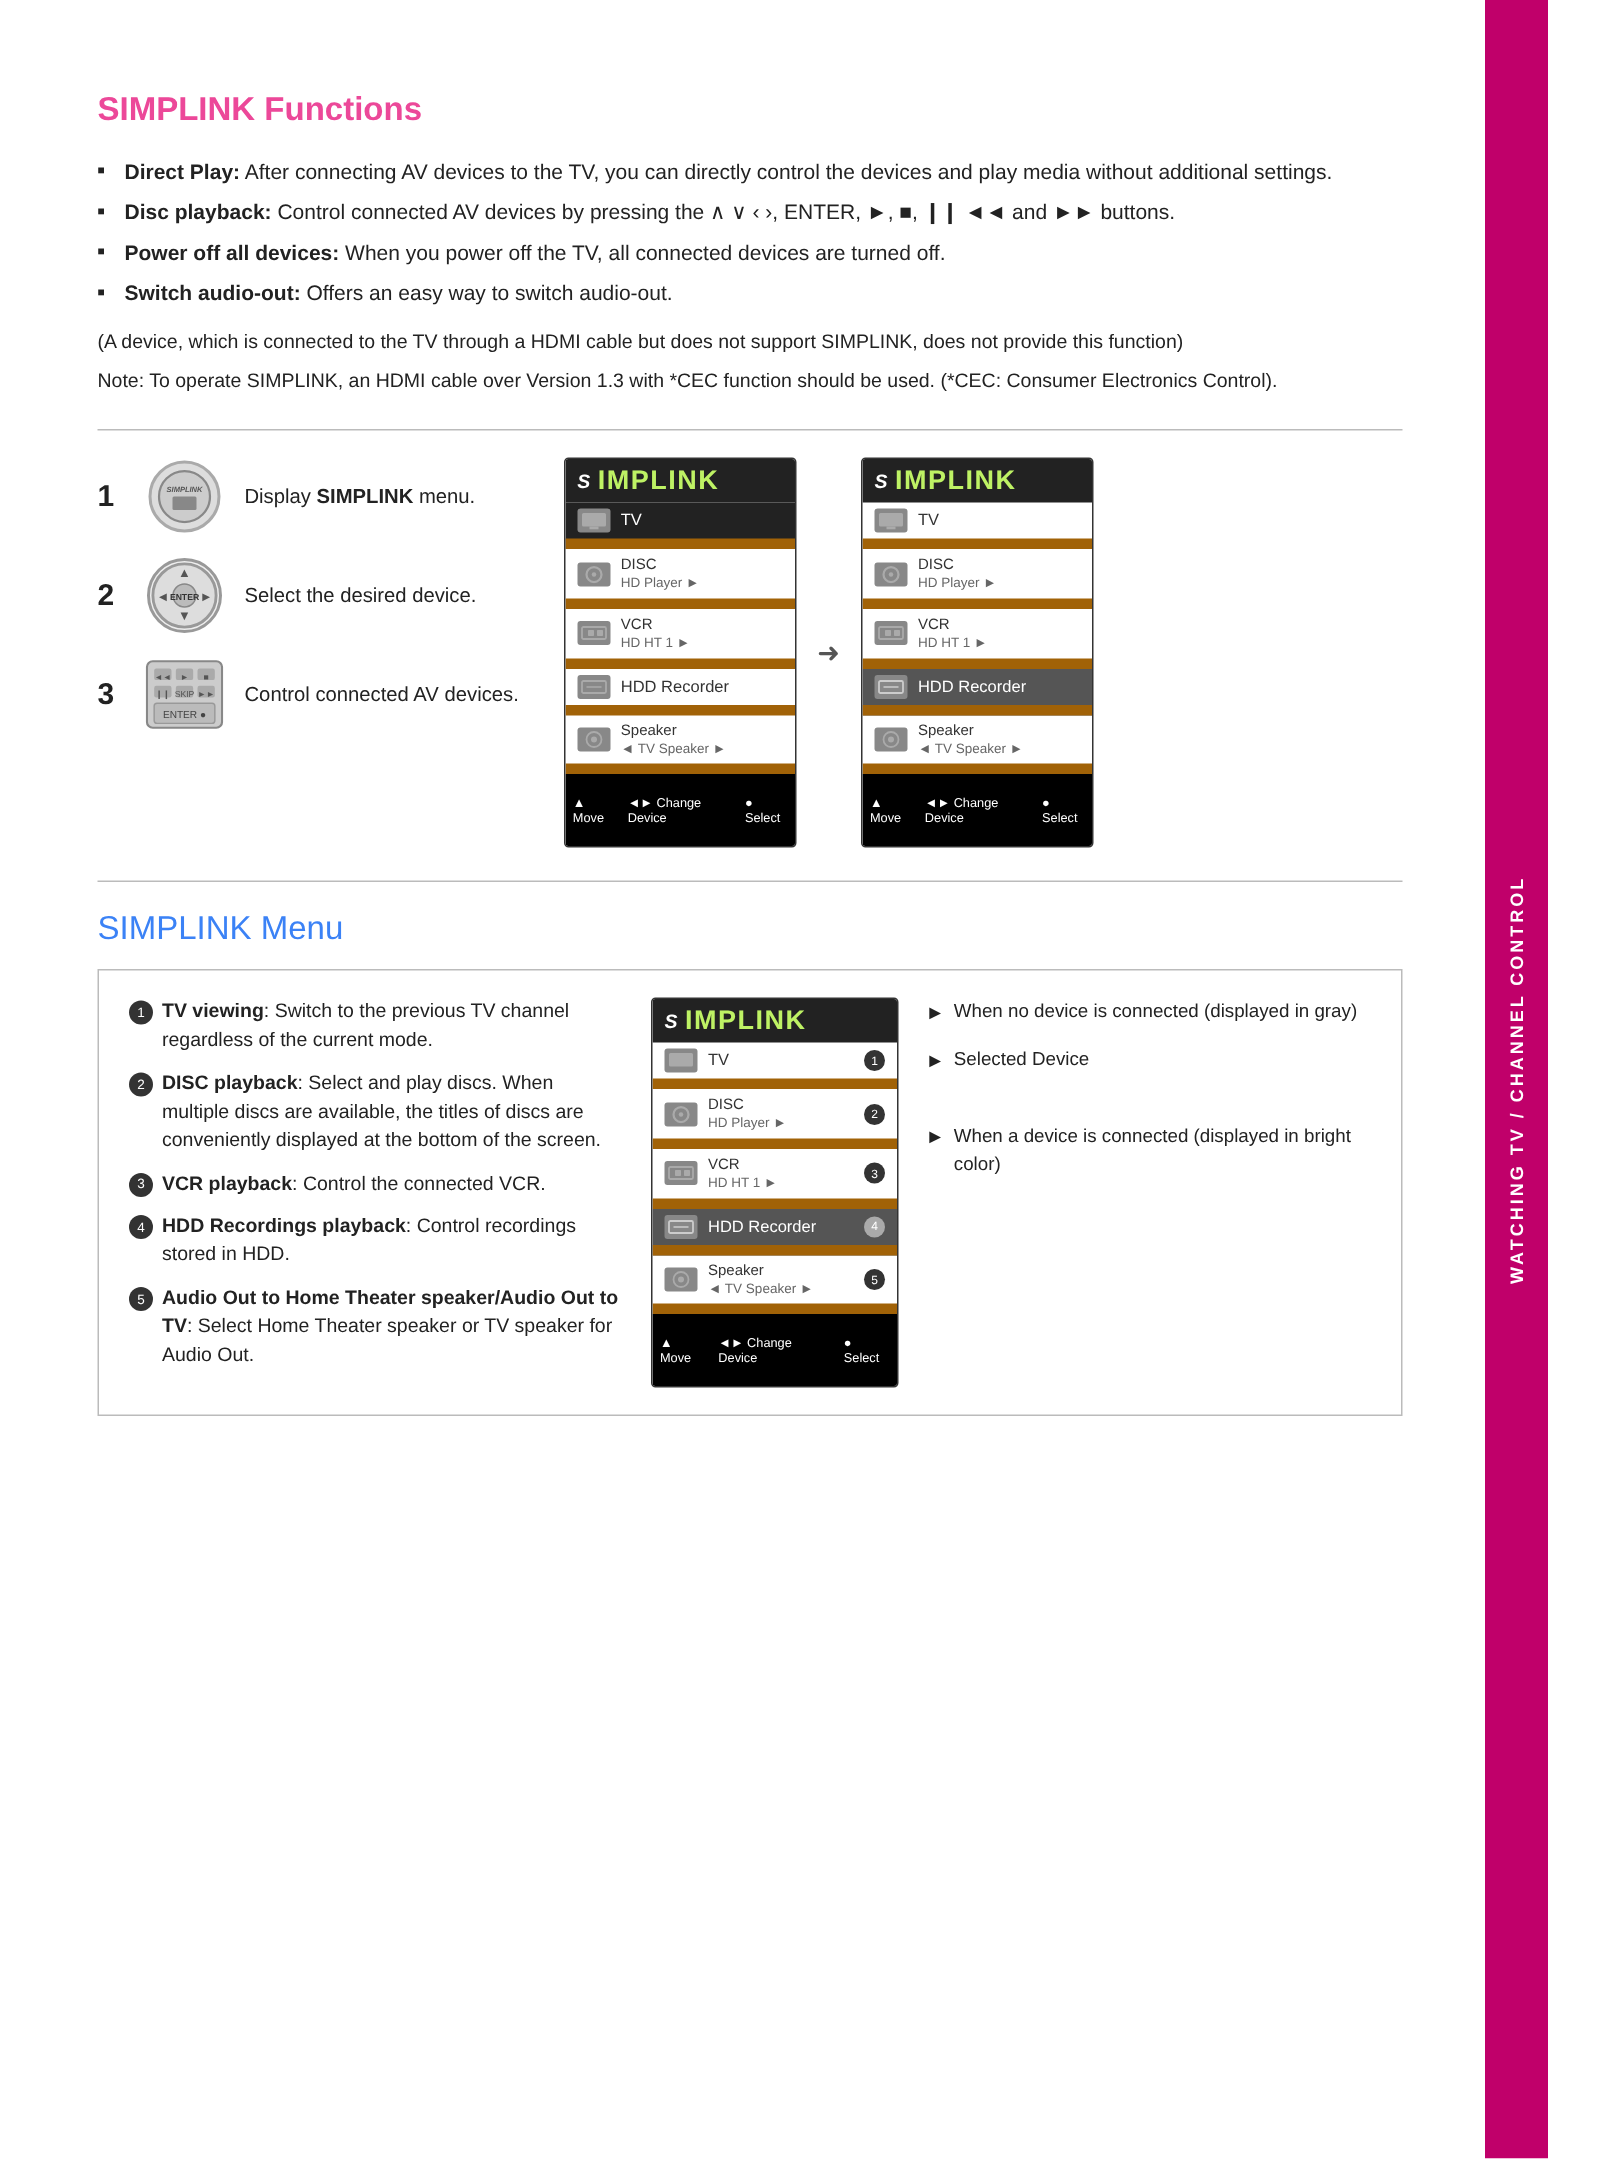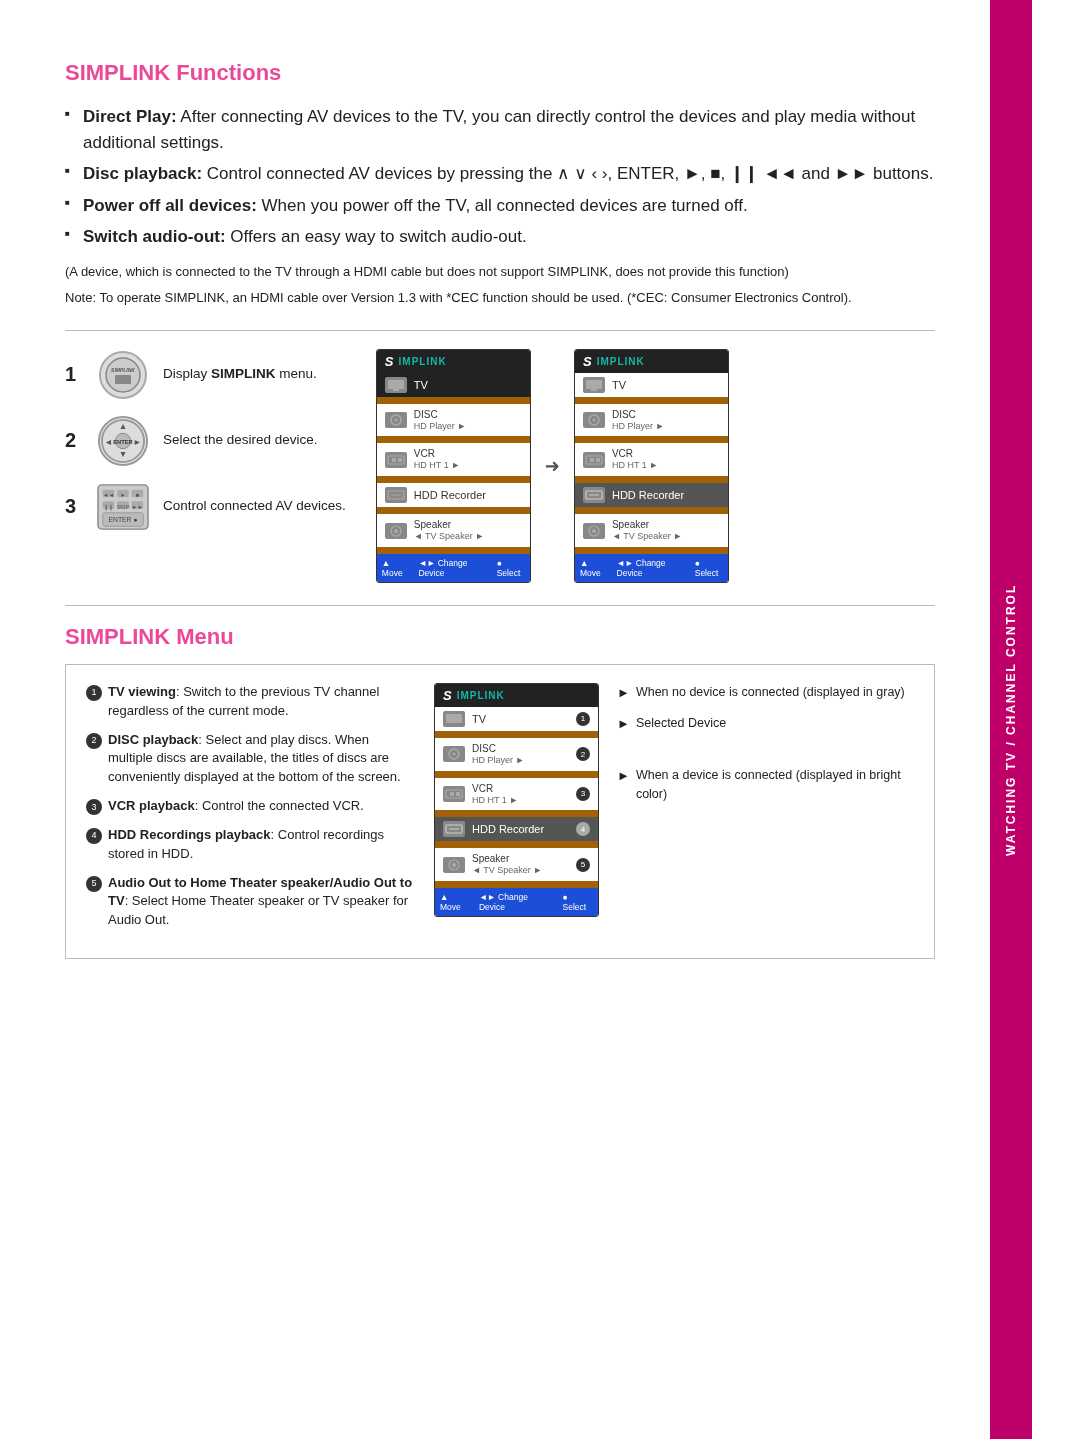--- a/index.html
+++ b/index.html
@@ -46,21 +46,21 @@
     }
     .bullet-list {
       list-style: none;
       margin-bottom: 12px;
     }
     .bullet-list li {
       padding-left: 18px;
       position: relative;
       margin-bottom: 6px;
       line-height: 1.5;
-      font-size: 17px;
+      font-size: 14px;
     }
     .bullet-list li::before {
       content: '■';
       position: absolute;
       left: 0;
       font-size: 8px;
       top: 4px;
       color: #222;
     }
     .bullet-list li b {
@@ -169,24 +169,24 @@
     }
     .menu-item.selected {
       background: #222;
       color: #fff;
     }
     .menu-item.highlighted {
       background: #555;
       color: #fff;
     }
     .menu-footer {
-      background: #1d4ed8;
+      background: #000000;
       color: #fff;
       font-size: 8.5px;
-      padding: 4px 5px;
+      padding: 14px 5px;
       display: flex;
       gap: 8px;
     }
     .menu-icon-box {
       width: 22px;
       height: 16px;
       background: #888;
       border-radius: 2px;
       display: flex;
       align-items: center;
@@ -200,23 +200,23 @@
       margin: 0 6px;
     }
     .steps-menus {
       display: flex;
       align-items: center;
       gap: 8px;
       margin-left: 10px;
     }
     
     h2.section-title2 {
-      color: #ec4899;
+      color: #3b82f6;
       font-size: 22px;
-      font-weight: bold;
+      font-weight: normal;
       margin-bottom: 14px;
     }
     .menu-section-box {
       border: 1px solid #bbb;
       padding: 18px 20px;
       display: flex;
       gap: 18px;
       align-items: flex-start;
     }
     .menu-left {
@@ -290,23 +290,23 @@
       right: 65px;
       font-size: 14px;
       font-weight: bold;
     }
     .simplink-s {
       font-size: 13px;
       font-style: italic;
       color: #fff;
     }
     .simplink-rest {
-      font-size: 10px;
-      font-weight: bold;
-      color: #14b8a6;
+      font-size: 18px;
+      font-weight: bold;
+      color: #bef264;
       text-transform: uppercase;
       letter-spacing: 1px;
     }
   </style>
 </head>
 <body>
 
 <div class="page-container">
   <div class="main-content">
 

